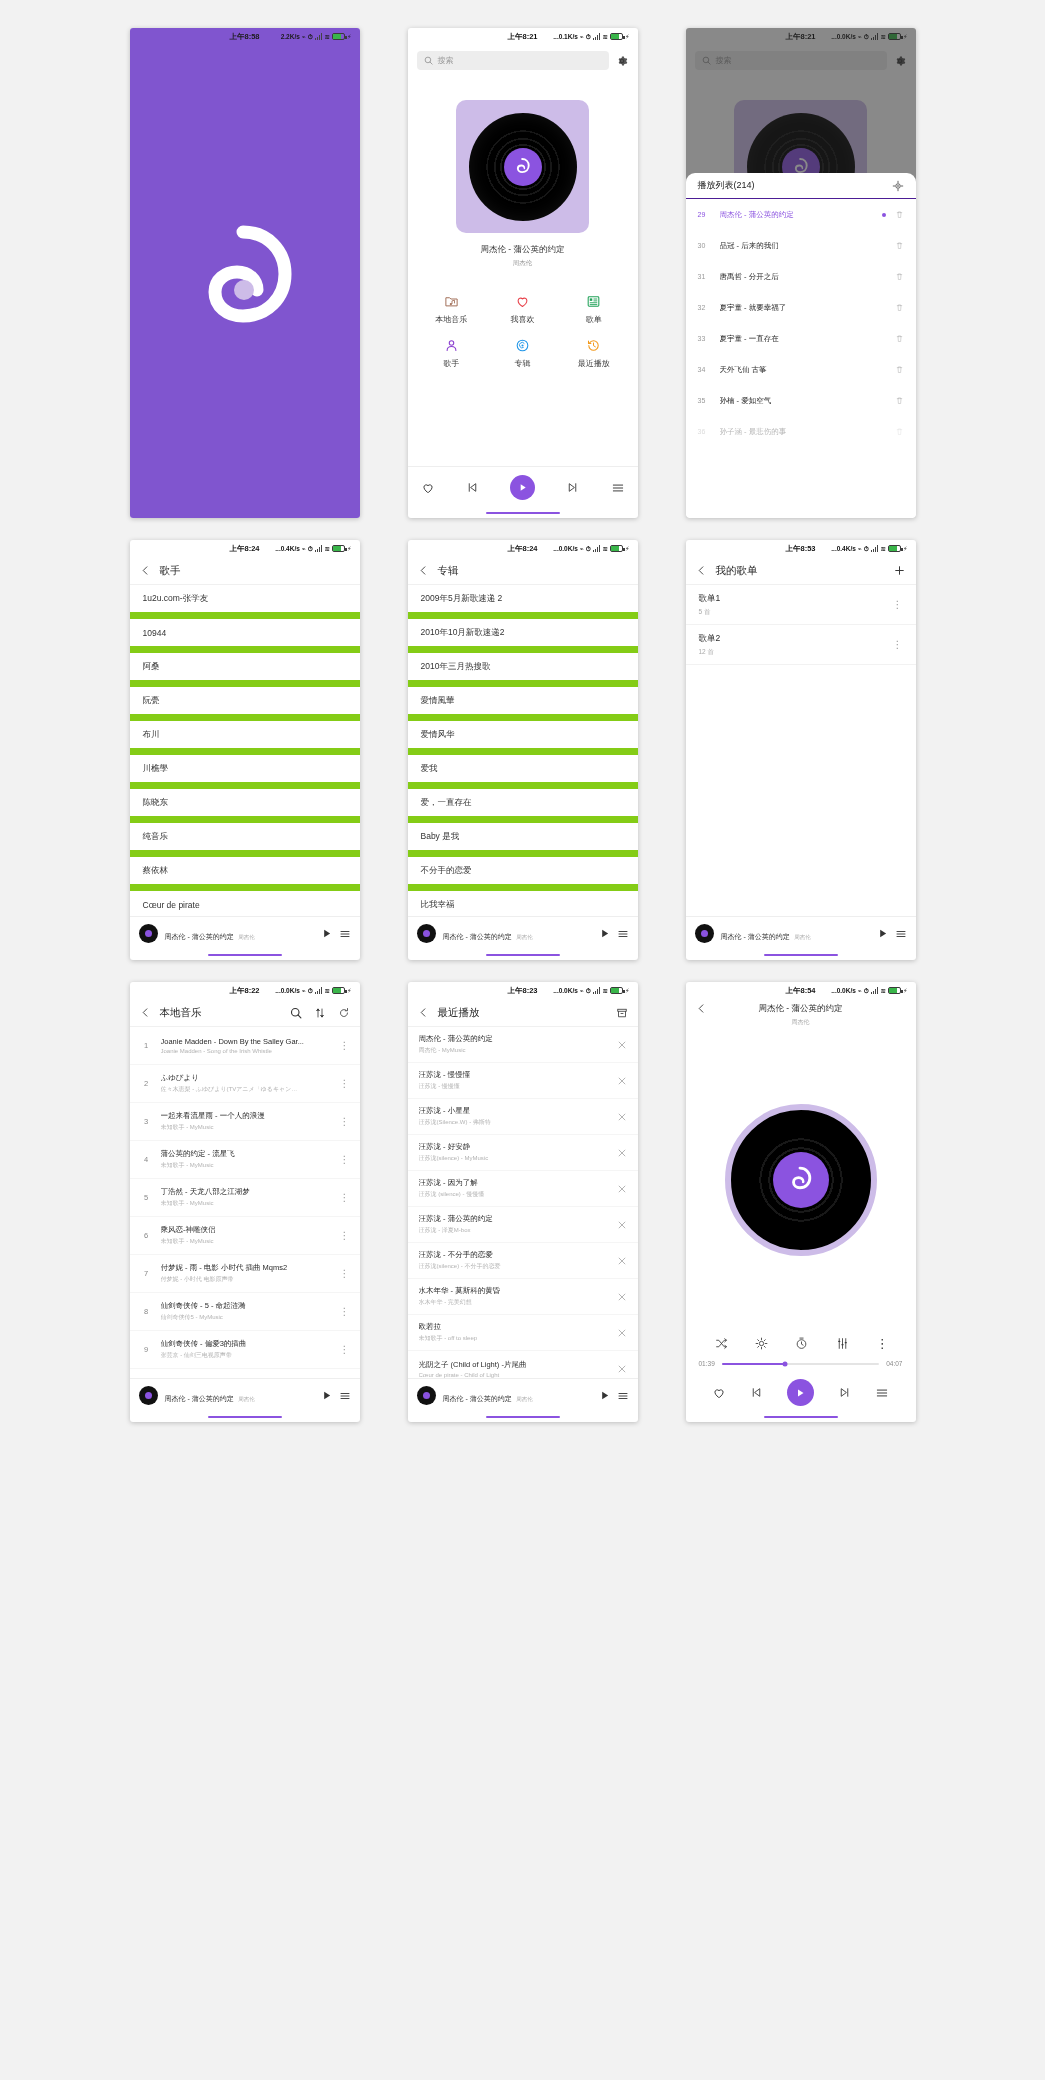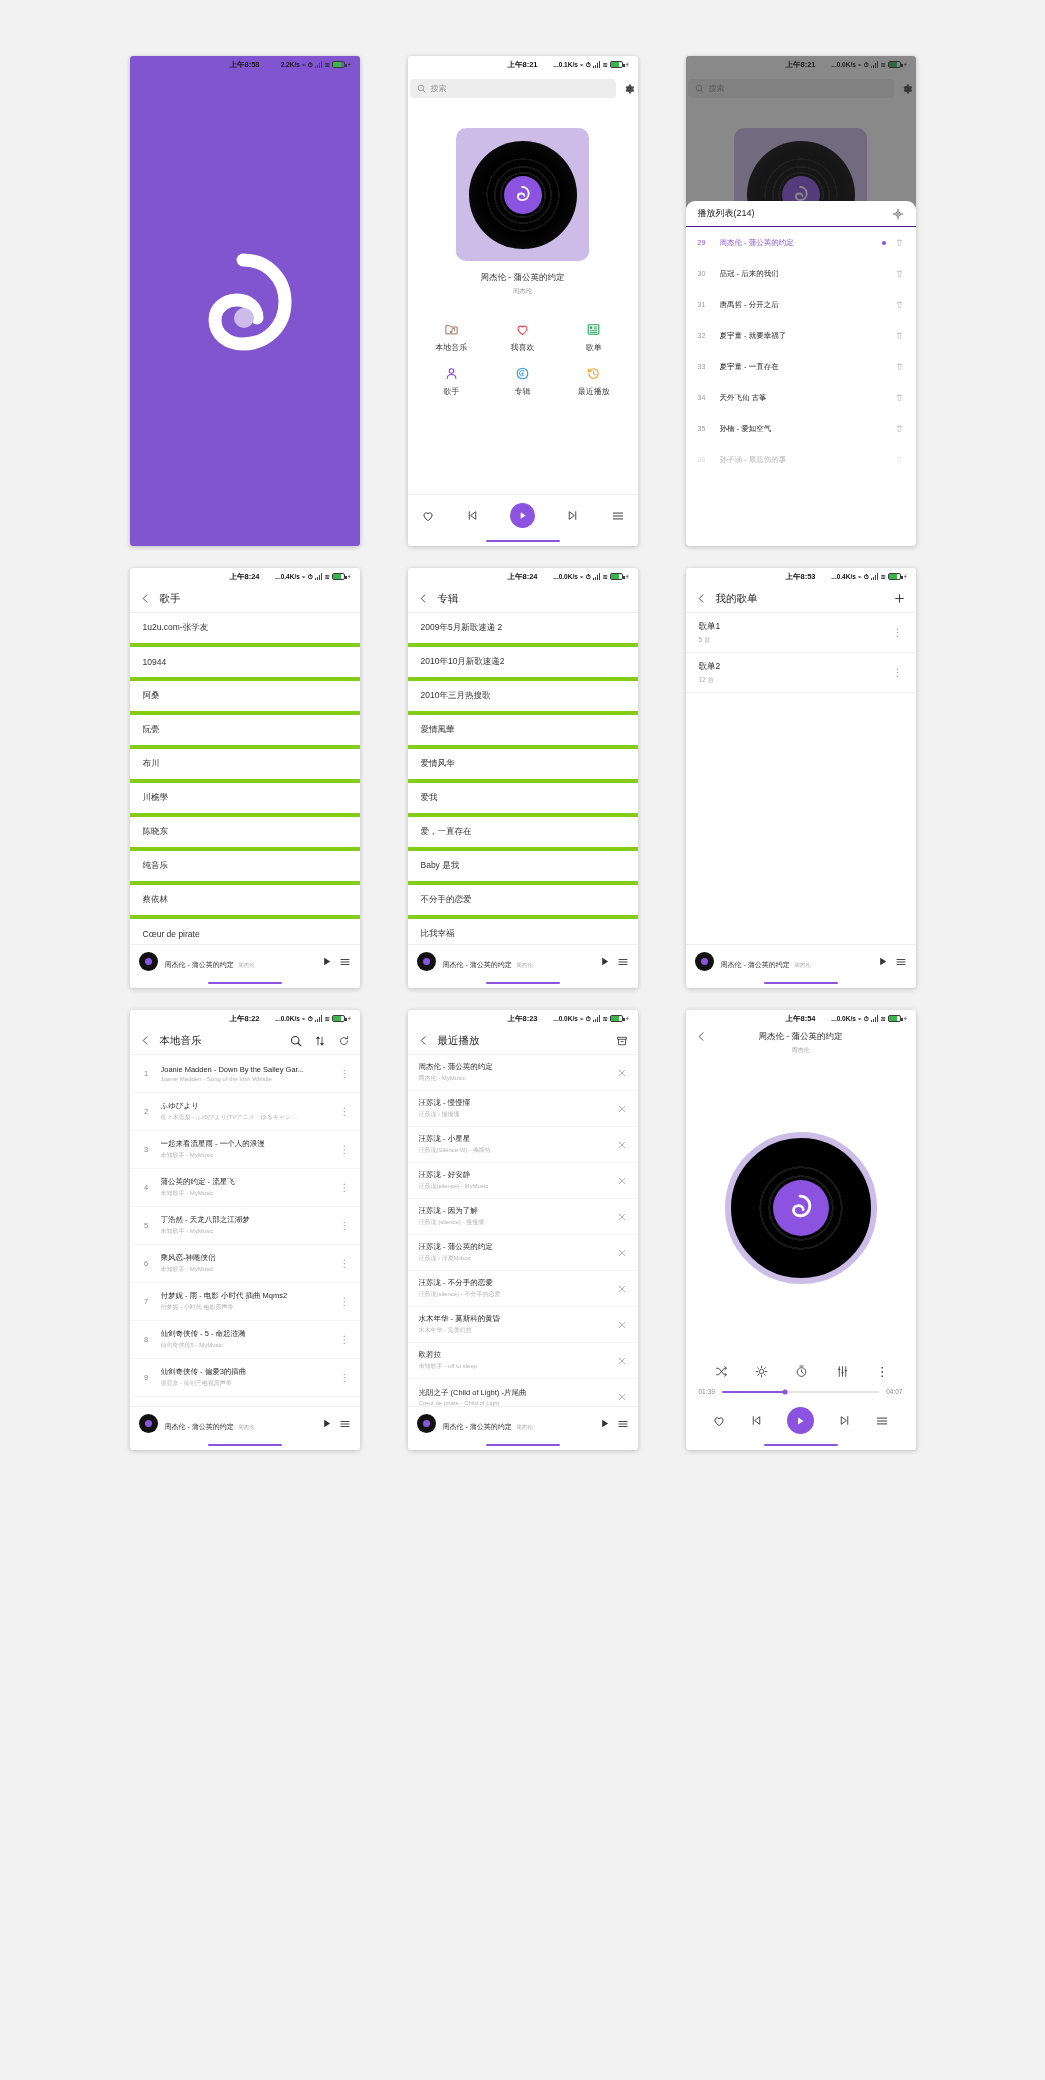--- a/index.html
+++ b/index.html
@@ -10,21 +10,20 @@
     overflow: hidden;
   }
   .grid {
     display: grid;
     grid-template-columns: 230px 230px 230px;
     grid-template-rows: 490px 420px 440px;
     gap: 22px 48px;
     padding: 28px;
     justify-content: center;
     align-content: start;
-    margin-top: 28px;
   }
   .phone {
     background: #fff;
     border-radius: 3px;
     box-shadow: 0 1px 5px rgba(0,0,0,.22);
     overflow: hidden;
     position: relative;
     display: flex;
     flex-direction: column;
   }
@@ -42,21 +41,21 @@
   .batt { display:inline-block; width:13px; height:7px; border:1px solid #3b3b3b; border-radius:2px; position:relative;}
   .batt::after{content:'';position:absolute;right:-3px;top:1.5px;width:1.5px;height:3px;background:#3b3b3b;}
   .batt i{display:block;height:100%;background:#3ab54a;width:70%;}
   .bars { display:inline-flex; align-items:flex-end; gap:.7px; height:7px;}
   .bars b{display:block;width:1.4px;background:#444;}
   .bars b:nth-child(1){height:2px}.bars b:nth-child(2){height:3.5px}
   .bars b:nth-child(3){height:5px}.bars b:nth-child(4){height:7px}
   
   .splash { background:#8055cf; flex:1; display:flex; align-items:center; justify-content:center;}
   
-  .searchrow { display:flex; align-items:center; gap:6px; padding:6px 2px 8px;}
+  .searchrow { display:flex; align-items:center; gap:6px; padding:6px 9px 8px;}
   .searchbox {
     flex:1; height:19px; background:#ededed; border-radius:4px;
     display:flex; align-items:center; gap:5px; padding:0 7px;
     font-size:8px; color:#9a9a9a;
   }
   .gear { width:14px; height:14px; flex:0 0 14px; }
   
   .art-wrap { display:flex; justify-content:center; margin-top:22px;}
   .art {
     width:133px; height:133px; border-radius:10px; background:#cdbce8;
@@ -92,21 +91,21 @@
   .mini .cov b{width:7px;height:7px;border-radius:50%;background:#8b53e0;display:block;}
   .mini .txt{flex:1;min-width:0;}
   .mini .t1{font-size:7px;color:#333;white-space:nowrap;overflow:hidden;text-overflow:ellipsis;}
   .mini .t2{font-size:5.5px;color:#a9a9a9;margin-top:1px;}
   
   .apbar { height:28px; display:flex; align-items:center; gap:9px; padding:0 10px; border-bottom:1px solid #f0f0f0; }
   .apbar .ttl { font-size:10.5px; color:#262626; }
   .apbar .sp { margin-left:auto; display:flex; align-items:center; gap:12px;}
   
   .slist { flex:1; overflow:hidden; }
-  .srow { height:34px; display:flex; align-items:center; padding:0 13px; border-bottom:4px solid #84cc16; font-size:8.5px; color:#333; }
+  .srow { height:34px; display:flex; align-items:center; padding:0 13px; border-bottom:7px solid #84cc16; font-size:8.5px; color:#333; }
   
   .nrow { display:flex; align-items:center; gap:8px; padding:6px 10px; border-bottom:1px solid #f5f5f5; height:38px;}
   .nrow .idx { width:13px; text-align:center; font-size:7.5px; color:#888; flex:0 0 13px;}
   .nrow .mid { flex:1; min-width:0; }
   .nrow .ttl { font-size:7.5px; color:#2b2b2b; white-space:nowrap; overflow:hidden; text-overflow:ellipsis;}
   .nrow .sub { font-size:6px; color:#b3b3b3; margin-top:2px; white-space:nowrap; overflow:hidden; text-overflow:ellipsis;}
   .dots { font-size:10px; color:#9a9a9a; letter-spacing:0; line-height:.6; width:10px; text-align:center;}
   
   .rrow { display:flex; align-items:center; gap:8px; padding:5px 11px; border-bottom:1px solid #f5f5f5; height:36px;}
   .rrow .mid{flex:1;min-width:0;}

